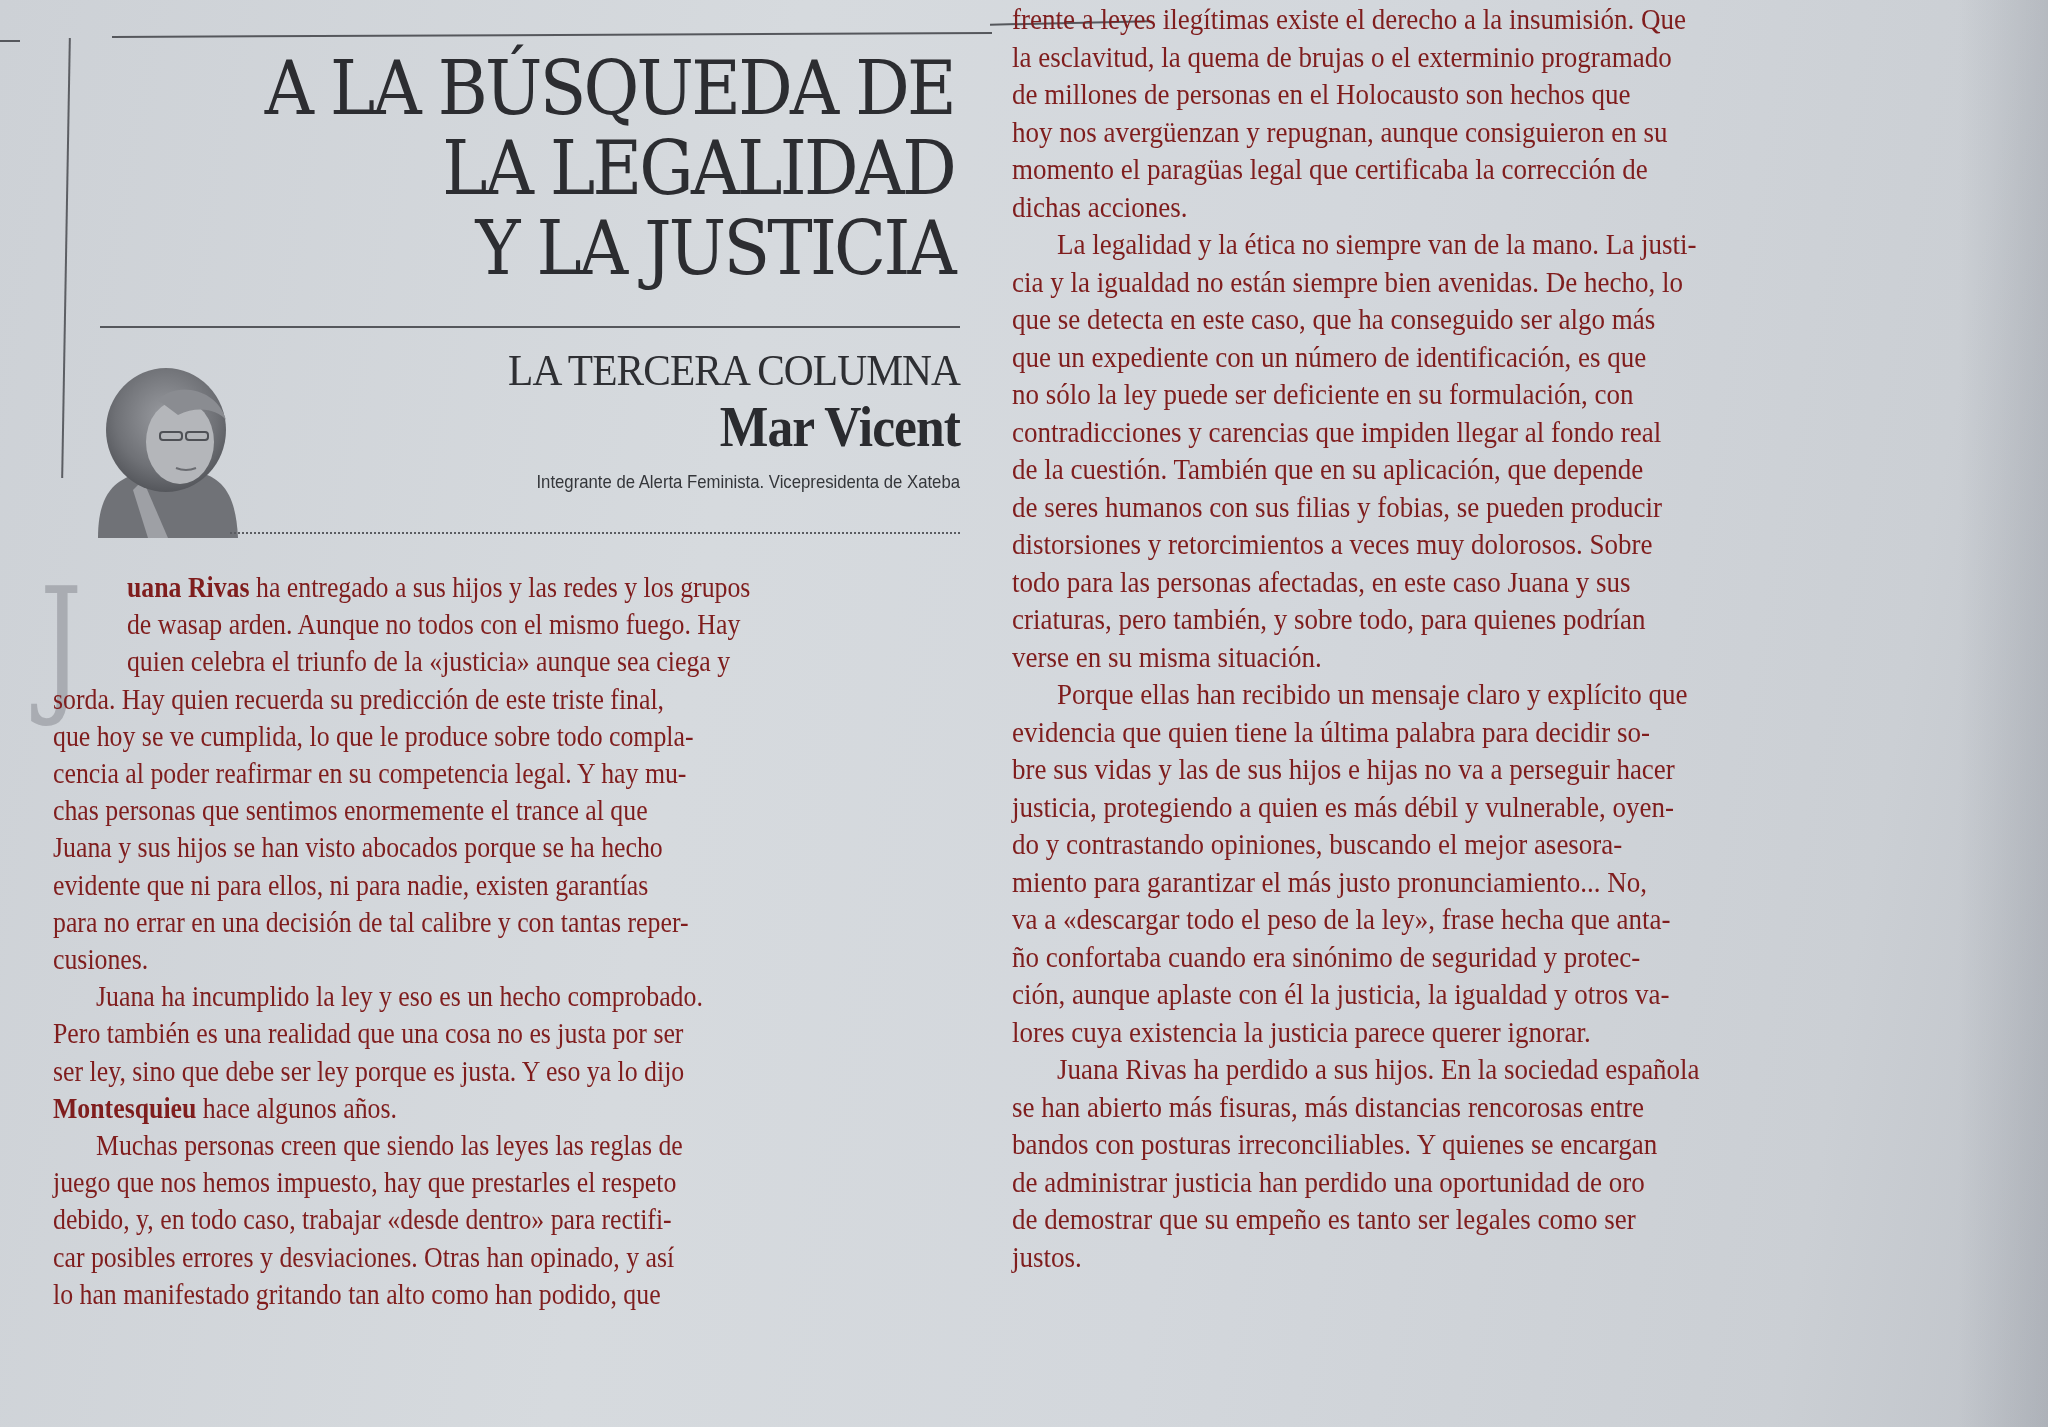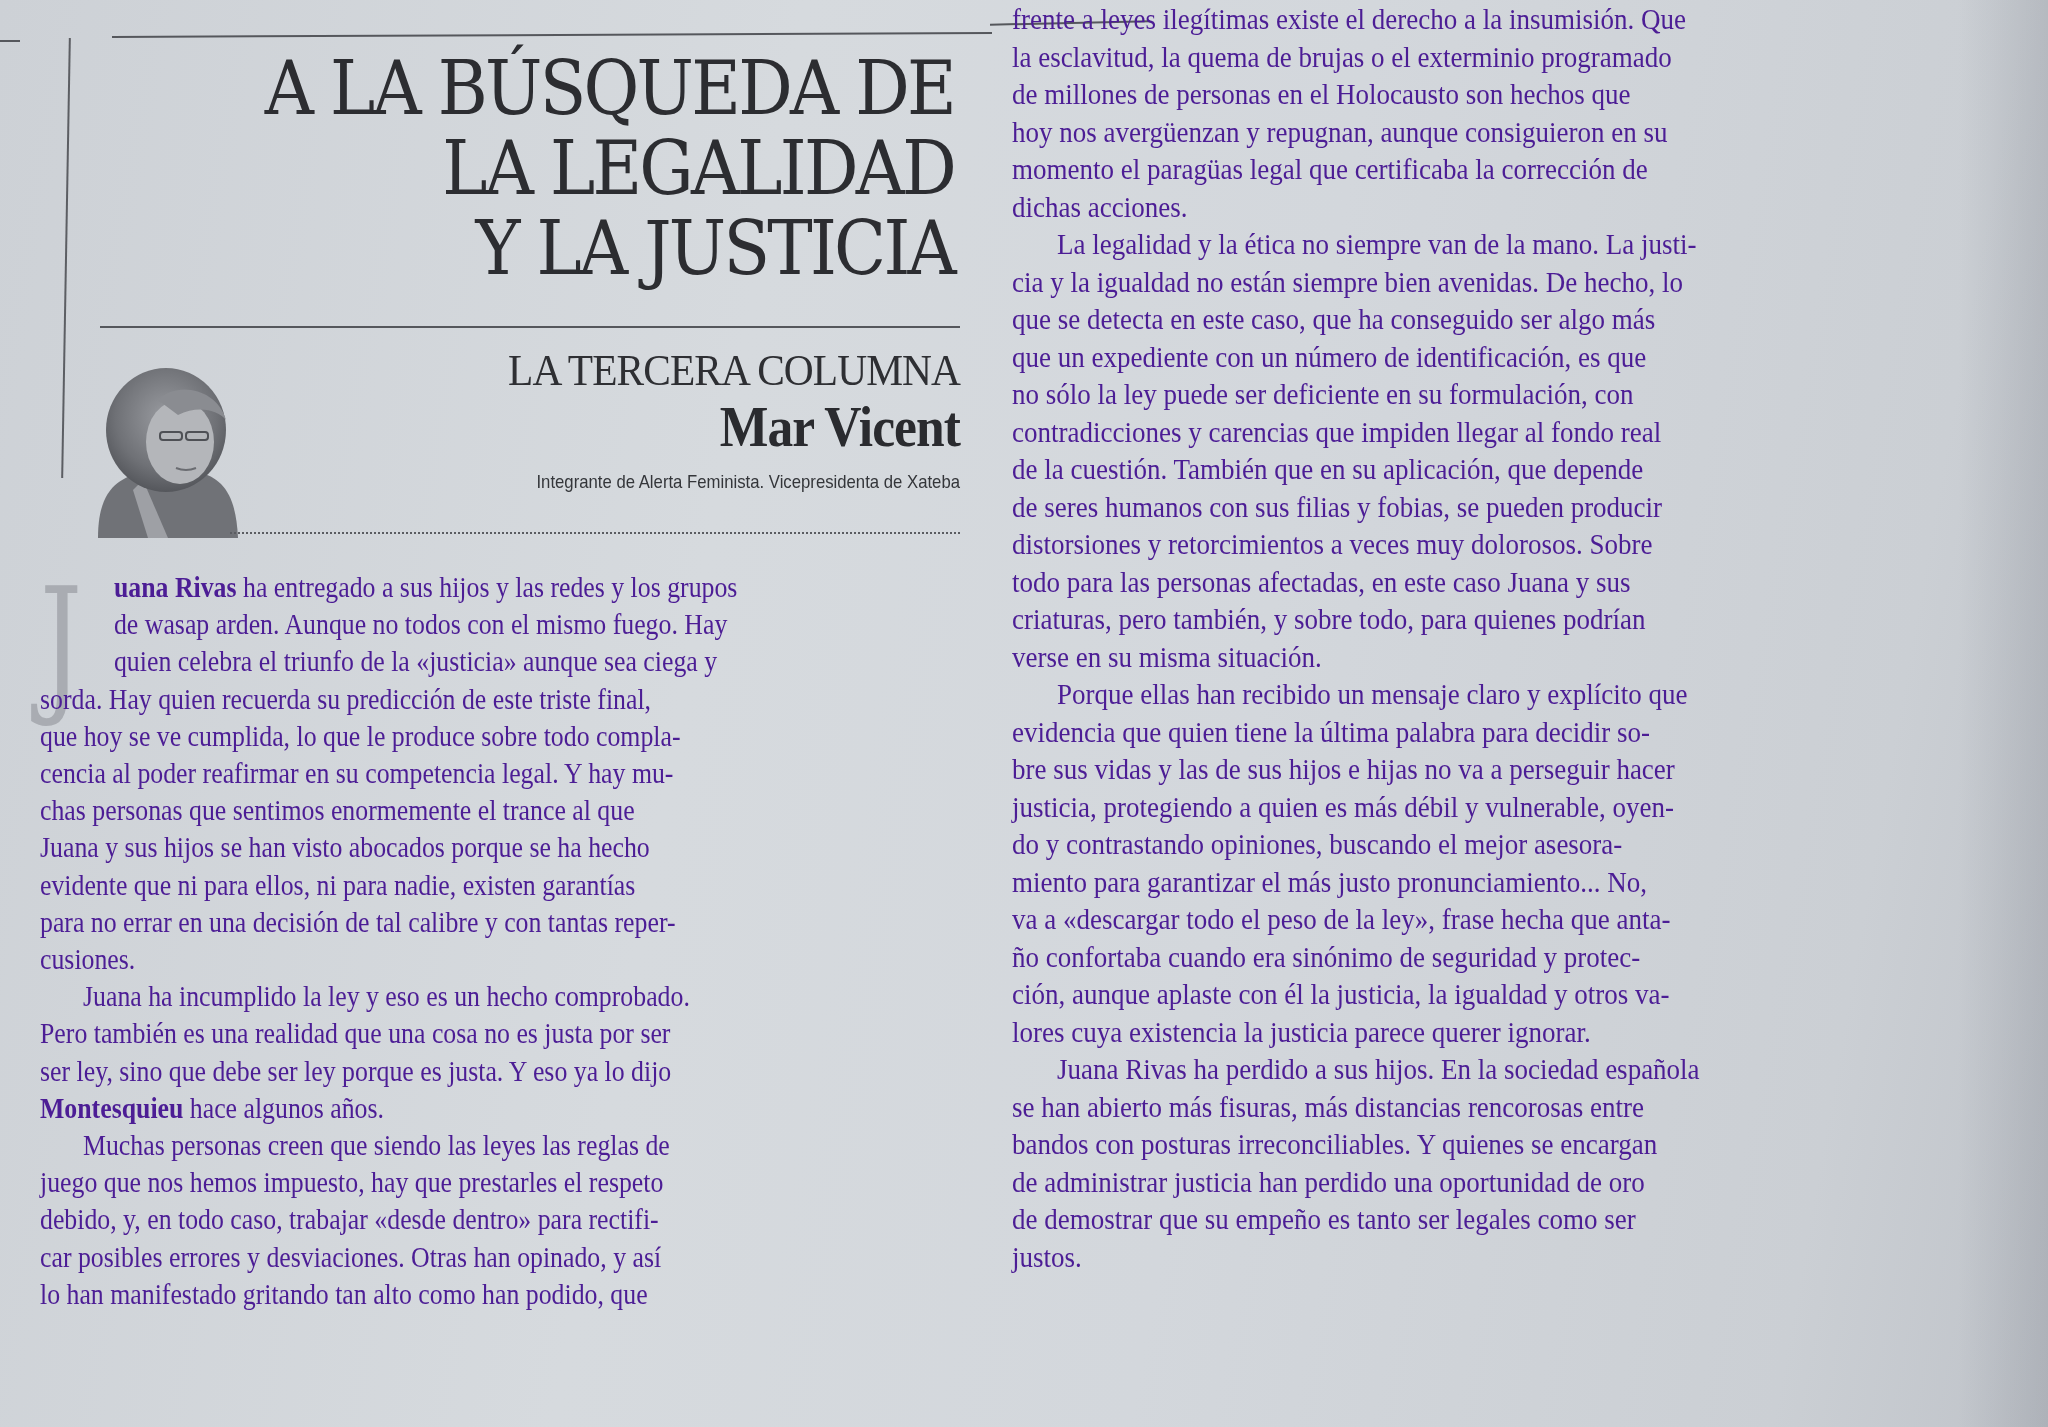--- a/index.html
+++ b/index.html
@@ -101,21 +101,21 @@
       left: 230px;
       top: 532px;
       width: 730px;
       border-top: 2px dotted #5a5c61;
     }
     .col {
       position: absolute;
       font-family: "Liberation Serif", serif;
       font-size: 30px;
       line-height: 34.6px;
-      color: #4c1d95;
+      color: #7f1d1d;
     }
     .col .line {
       white-space: nowrap;
       transform-origin: left center;
     }
     .col-left {
       left: 40px;
       top: 565px;
       width: 940px;
     }
@@ -178,21 +178,21 @@
 
 <div class="byline-block">
   <div class="section-name">LA TERCERA COLUMNA</div>
   <div class="author">Mar Vicent</div>
   <div class="author-bio">Integrante de Alerta Feminista. Vicepresidenta de Xateba</div>
 </div>
 <div class="dotted-rule"></div>
 
 <div class="dropcap">J</div>
 
-<div class="col col-left" id="col-left" style="top: 568px; line-height: 37.2px;">
+<div class="col col-left" id="col-left" style="top: 568px; line-height: 37.2px; margin-left: 13px;">
     <div class="line after-drop" style="transform: scaleX(0.86);"><b>uana Rivas</b><span> ha entregado a sus hijos y las redes y los grupos</span></div>
     <div class="line after-drop" style="transform: scaleX(0.86);"><span>de wasap arden. Aunque no todos con el mismo fuego. Hay</span></div>
     <div class="line after-drop" style="transform: scaleX(0.86);"><span>quien celebra el triunfo de la «justicia» aunque sea ciega y</span></div>
     <div class="line" style="transform: scaleX(0.86);"><span>sorda. Hay quien recuerda  su predicción de este triste final,</span></div>
     <div class="line" style="transform: scaleX(0.86);"><span>que hoy se ve cumplida, lo que le produce sobre todo compla-</span></div>
     <div class="line" style="transform: scaleX(0.86);"><span>cencia al poder reafirmar en su competencia legal. Y hay mu-</span></div>
     <div class="line" style="transform: scaleX(0.86);"><span>chas personas  que sentimos enormemente el trance al que</span></div>
     <div class="line" style="transform: scaleX(0.86);"><span>Juana y sus hijos se han visto abocados porque se ha hecho</span></div>
     <div class="line" style="transform: scaleX(0.86);"><span>evidente que ni para ellos, ni para nadie, existen garantías</span></div>
     <div class="line" style="transform: scaleX(0.86);"><span>para no errar en una  decisión de tal calibre y con tantas reper-</span></div>

